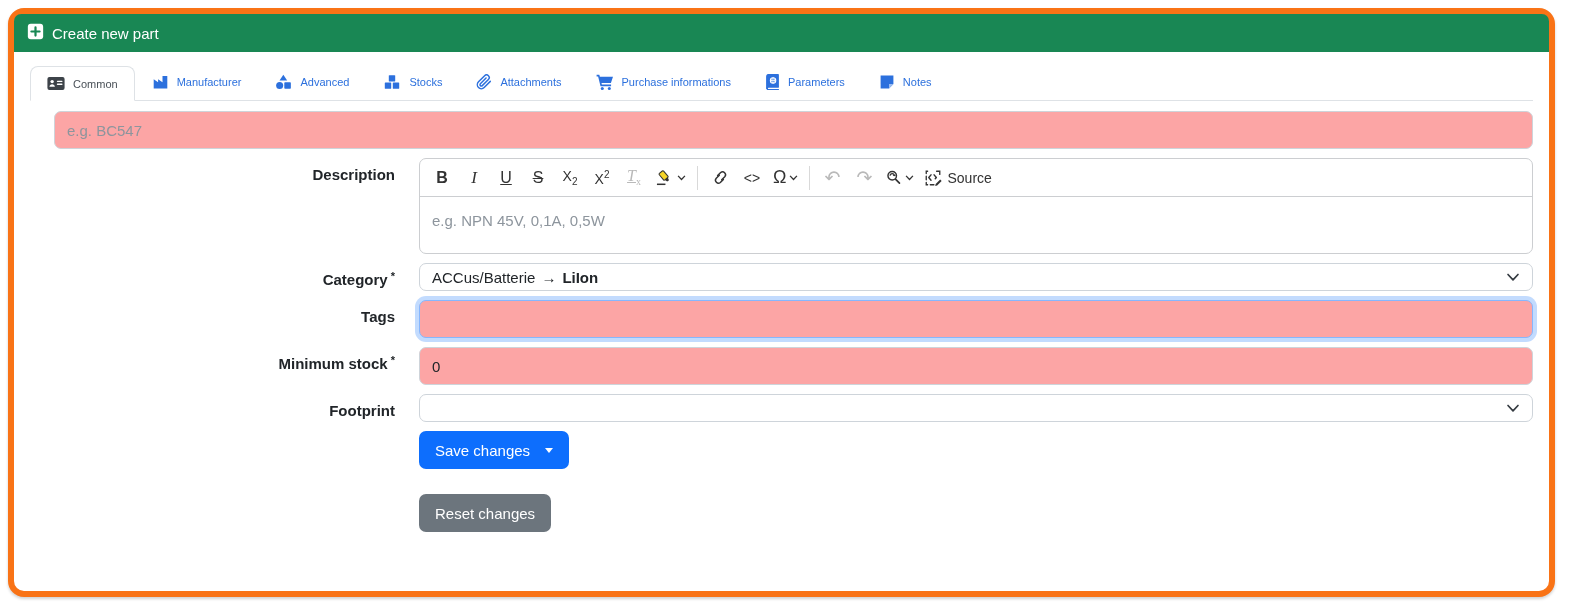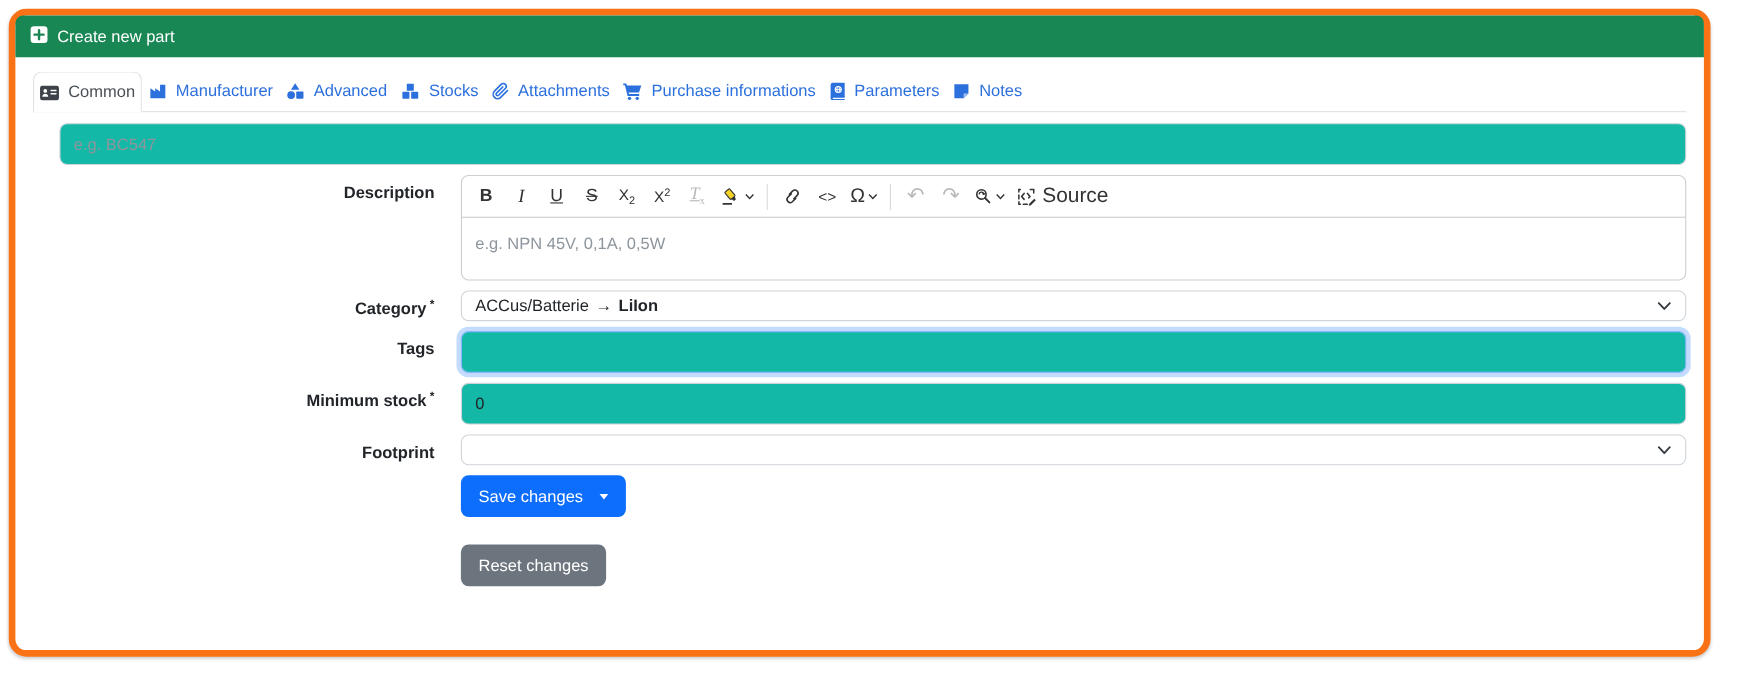--- a/index.html
+++ b/index.html
@@ -12,40 +12,40 @@
   .card-header {
     height:38px; background:#198754; border-radius:7px 7px 0 0;
     display:flex; align-items:center; gap:8px; padding:0 13px;
     color:#fff; font-size:15px;
   }
   .card-body { padding:12px 16px 0 16px; }
 
   
   .tabs { display:flex; list-style:none; border-bottom:1px solid #dee2e6; align-items:flex-end; }
   .tab {
-    display:flex; align-items:flex-end; gap:8px; padding:9px 5px;
-    font-size:15px; color:#2c70dd; cursor:pointer; margin-bottom:0;
+    display:flex; align-items:center; gap:8px; padding:9px 16px;
+    font-size:11px; color:#2c70dd; cursor:pointer; margin-bottom:0;
     border:1px solid transparent; border-radius:8px 8px 0 0;
   }
   .tab.active {
     color:#495057; background:#fff; border-color:#dee2e6 #dee2e6 #fff;
     margin-bottom:-1px;
   }
   .tab svg { flex:0 0 auto; }
 
   
   .form { padding-top:10px; }
   .row { display:flex; margin-bottom:9px; }
   .lbl { width:365px; text-align:right; font-weight:700; font-size:15px; color:#212529; padding-top:8px; flex:0 0 auto; }
   .req { font-size:11px; vertical-align:top; margin-left:3px; position:relative; top:-1px; }
   .ctrl { flex:1; margin-left:24px; }
 
   .tinput {
     width:100%; height:38px; border:1px solid #ced4da; border-radius:7px;
-    padding:6px 12px; font-size:15px; color:#212529; background:#14b8a6; outline:none;
+    padding:6px 12px; font-size:15px; color:#212529; background:#fca5a5; outline:none;
     font-family:"Liberation Sans", sans-serif;
   }
   .tinput::placeholder { color:#8d959d; }
   .tinput.focused { border-color:#86b7fe; box-shadow:0 0 0 4px rgba(13,110,253,.25); }
 
   .fselect {
     width:100%; height:28px; border:1px solid #ced4da; border-radius:7px;
     padding:0 12px; font-size:15px; color:#212529; background:#fff;
     display:flex; align-items:center; cursor:pointer;
   }
@@ -68,21 +68,21 @@
   .ed-btn .i  { font-style:italic; font-family:"Liberation Serif", serif; font-size:17px; }
   .ed-btn .u  { text-decoration:underline; }
   .ed-btn .s  { text-decoration:line-through; }
   .ed-btn .xx { font-size:14px; }
   .ed-btn sub, .ed-btn sup { font-size:10px; }
   .ed-btn .tx { font-family:"Liberation Serif", serif; font-style:italic; text-decoration:underline; }
   .ed-btn .tx sub { text-decoration:none; font-style:normal; }
   .ed-btn .omega { font-size:18px; }
   .ed-btn .arrow { font-size:19px; line-height:1; }
   .ed-sep { width:1px; height:24px; background:#d9d9d9; margin:0 6px; }
-  .ed-src-label { font-size:19px; color:#333; margin-left:2px; }
+  .ed-src-label { font-size:14px; color:#333; margin-left:2px; }
   .ed-content { min-height:56px; padding:15px 12px; font-size:15px; border-radius:0 0 7px 7px; cursor:text; }
   .ed-placeholder { color:#8d959d; }
 
   
   .btn-rows { margin-left:389px; }
   .btn {
     display:inline-flex; align-items:center; height:38px; border:none; border-radius:7px;
     font-size:15px; color:#fff; padding:0 16px; cursor:pointer;
     font-family:"Liberation Sans", sans-serif;
   }

